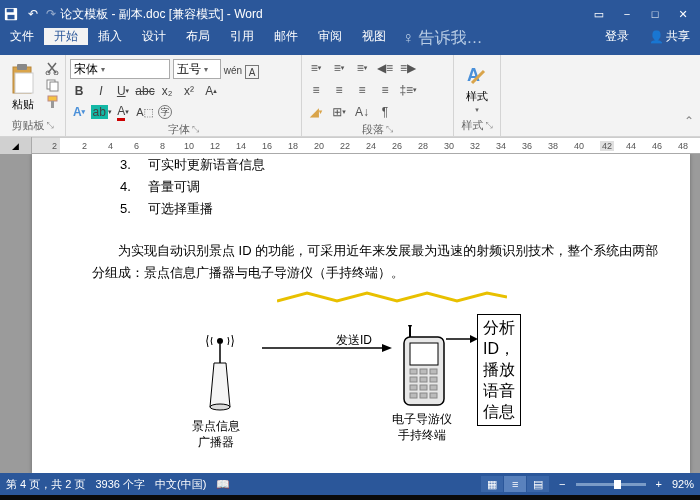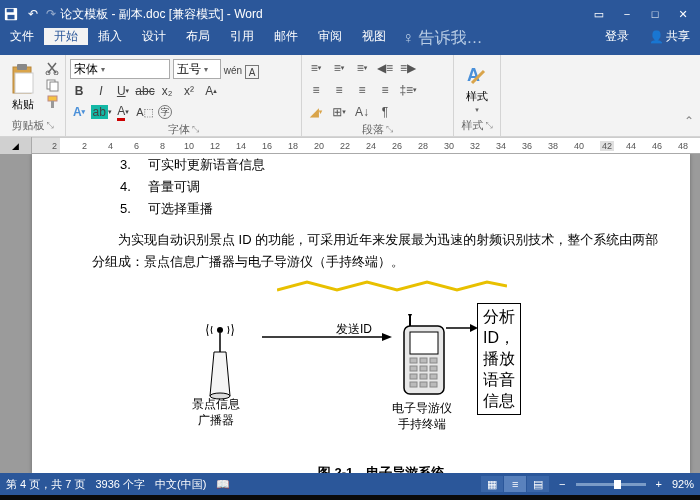--- a/index.html
+++ b/index.html
@@ -40,24 +40,24 @@
 .ruler-area{background:#9b9b9b;display:flex}
 .ruler-left{width:32px;height:17px;background:#d0d0d0;border-right:1px solid #aaa;display:flex;align-items:center;justify-content:center;font-size:9px}
 .ruler{flex:1;height:17px;background:#fff;border-top:1px solid #ccc;border-bottom:1px solid #aaa;display:flex;align-items:center;font-size:9px;color:#555;position:relative;overflow:hidden}
 .ruler .neg{background:#e0e0e0;width:28px;height:100%;display:flex;align-items:center;justify-content:flex-end;padding-right:3px}
 .ruler .tick{position:absolute;top:3px}
 .doc-area{height:319px;background:#9b9b9b;display:flex;overflow:hidden}
 .v-ruler{width:32px;background:#9b9b9b}
 .page{flex:1;background:#fff;margin:0 10px 0 0;padding:0 20px 8px 60px;box-shadow:0 0 4px rgba(0,0,0,0.3);overflow:hidden;font-family:"SimSun",serif;font-size:13px;color:#000;line-height:1.7}
 .li-row{display:flex;gap:14px;margin-left:28px}
 .li-num{width:14px}
-.para{text-indent:2em;margin-top:9px}
+.para{text-indent:2em;margin-top:20px}
 .diagram{position:relative;height:165px;margin-top:6px}
 .antenna{position:absolute;left:108px;top:45px}
-.antenna-label{position:absolute;left:100px;top:118px;text-align:center;font-size:12px;line-height:1.3}
+.antenna-label{position:absolute;left:100px;top:129px;text-align:center;font-size:12px;line-height:1.3}
 .phone{position:absolute;left:308px;top:35px}
 .phone-label{position:absolute;left:300px;top:122px;text-align:center;font-size:12px;line-height:1.3}
 .info-box{position:absolute;left:385px;top:24px;border:1px solid #000;padding:3px 5px;font-size:16px;line-height:1.3}
 .arrow-send{position:absolute;left:170px;top:52px}
 .send-lbl{position:absolute;left:244px;top:40px;font-size:12px}
 .lightning{position:absolute;left:185px;top:-3px}
 .caption{text-align:center;font-size:13px;font-weight:bold;margin-top:18px}
 .statusbar{height:22px;background:#2b579a;color:#fff;display:flex;align-items:center;font-size:11px;padding:0 6px;gap:10px}
 .statusbar .spacer{flex:1}
 .statusbar .view-btns{display:flex;gap:1px}
@@ -345,21 +345,21 @@
           <div>播放</div>
           <div>语音</div>
           <div>信息</div>
         </div>
     </div>
     <div class="caption">图 2-1　电子导游系统</div>
   </div>
 </div>
 
 <div class="statusbar">
-  <span>第 4 页，共 7 页</span>
+  <span>第 4 页，共 2 页</span>
   <span>3936 个字</span>
   <span>中文(中国)</span>
   <span>📖</span>
   <div class="spacer"></div>
   <div class="view-btns">
     <span class="vbtn">▦</span>
     <span class="vbtn" style="background:#5a82bd">≡</span>
     <span class="vbtn">▤</span>
   </div>
   <span>−</span>

